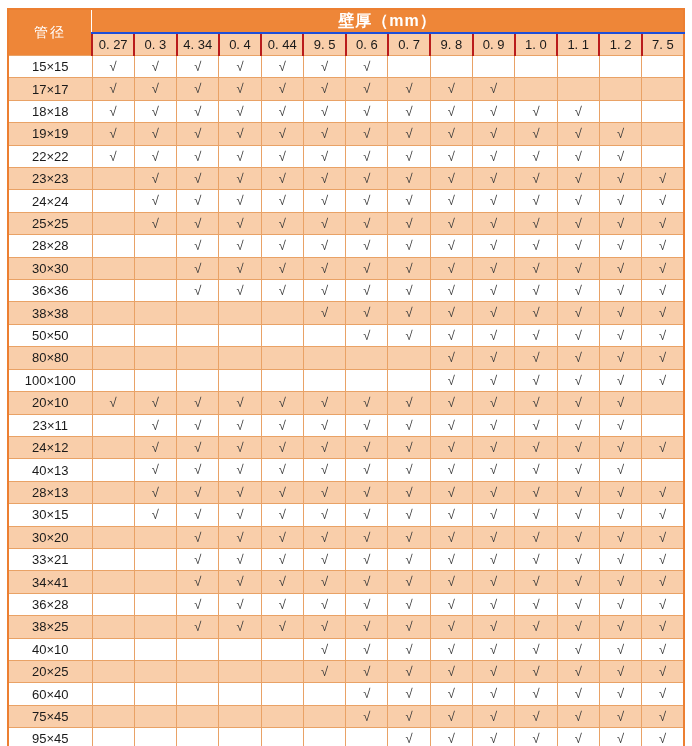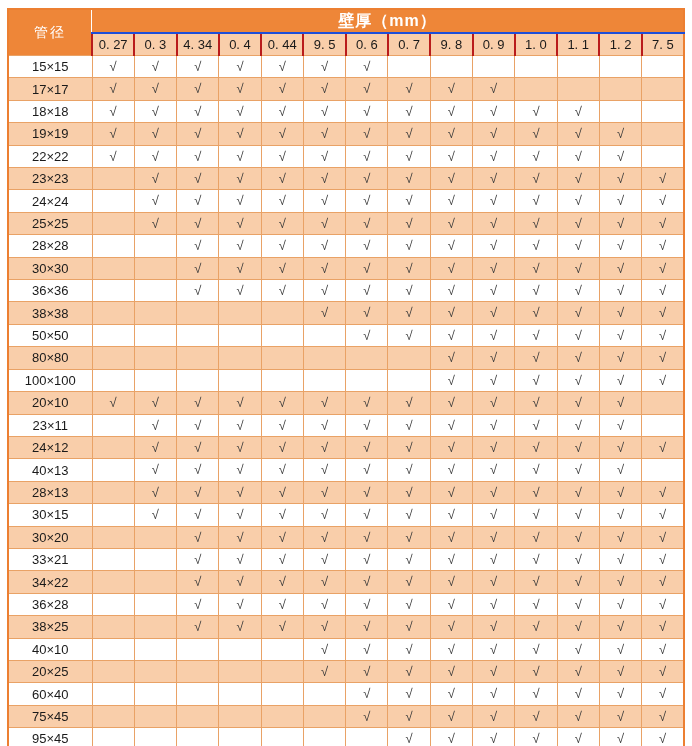--- a/index.html
+++ b/index.html
@@ -502,21 +502,21 @@
           <td>√</td>
           <td>√</td>
           <td>√</td>
           <td>√</td>
           <td>√</td>
           <td>√</td>
           <td>√</td>
           <td>√</td>
         </tr>
         <tr>
-          <th class="rowlabel">34×22</th>
+          <th class="rowlabel">34×41</th>
           <td></td>
           <td></td>
           <td>√</td>
           <td>√</td>
           <td>√</td>
           <td>√</td>
           <td>√</td>
           <td>√</td>
           <td>√</td>
           <td>√</td>

